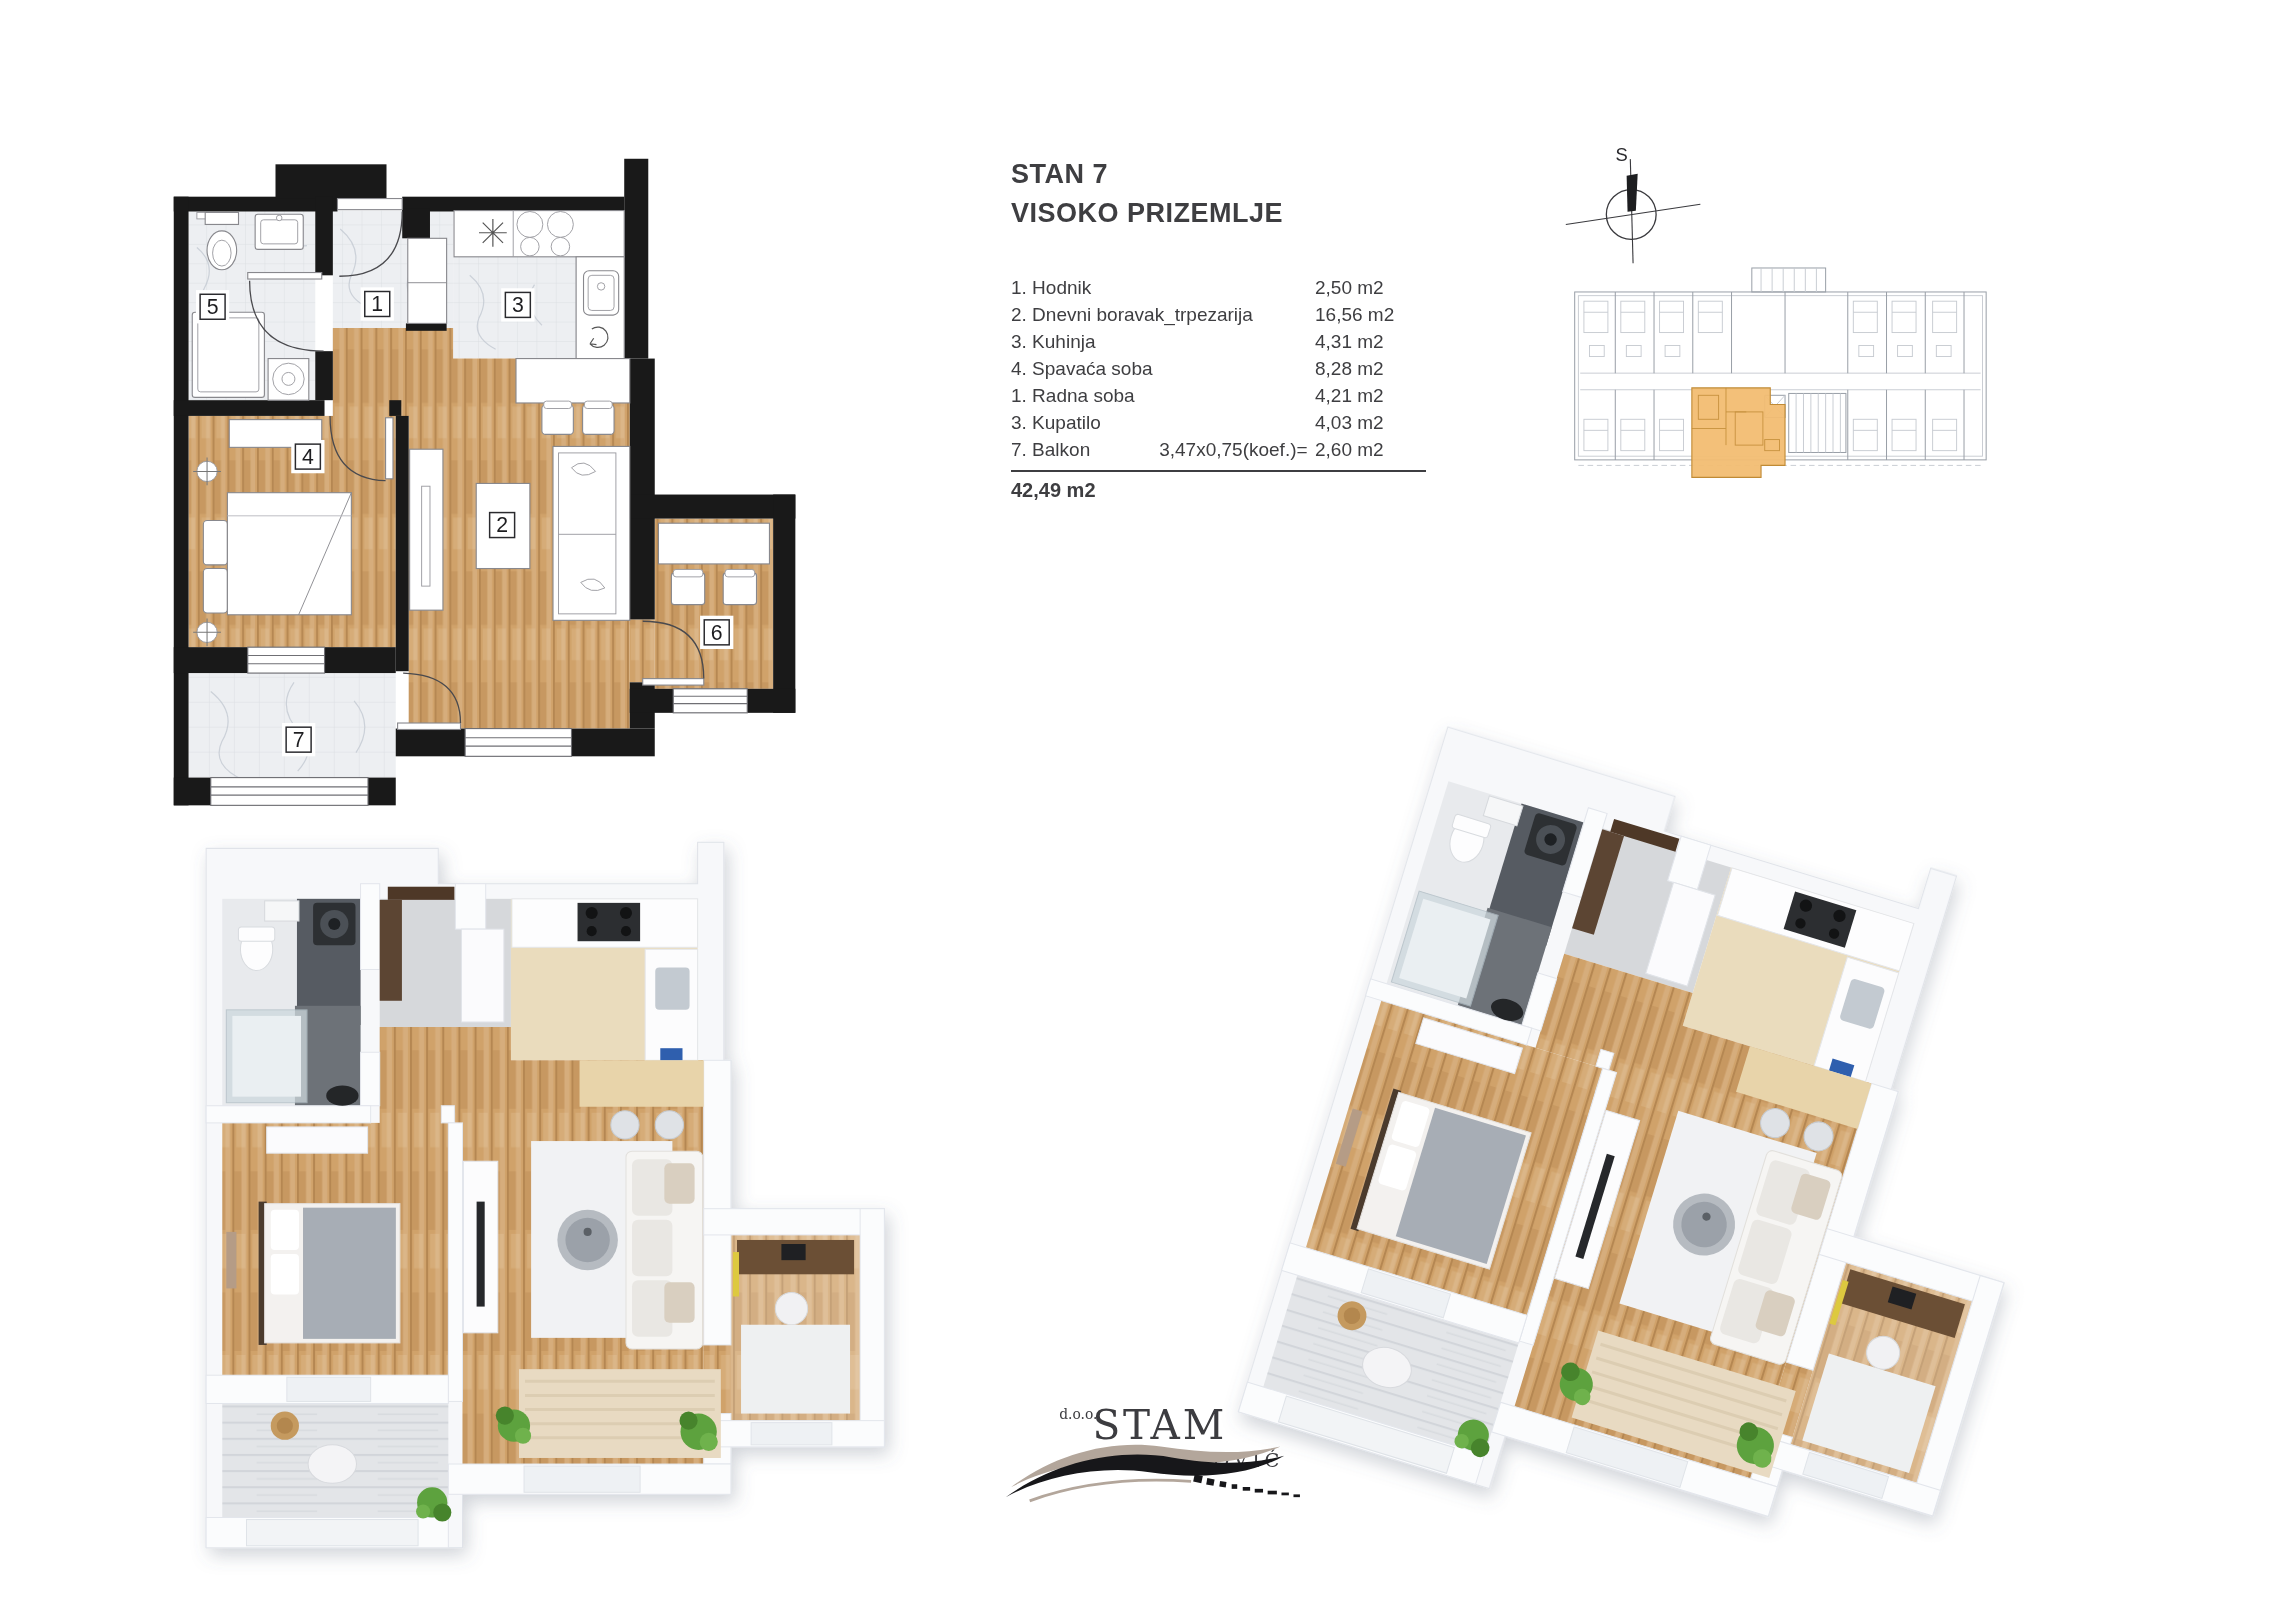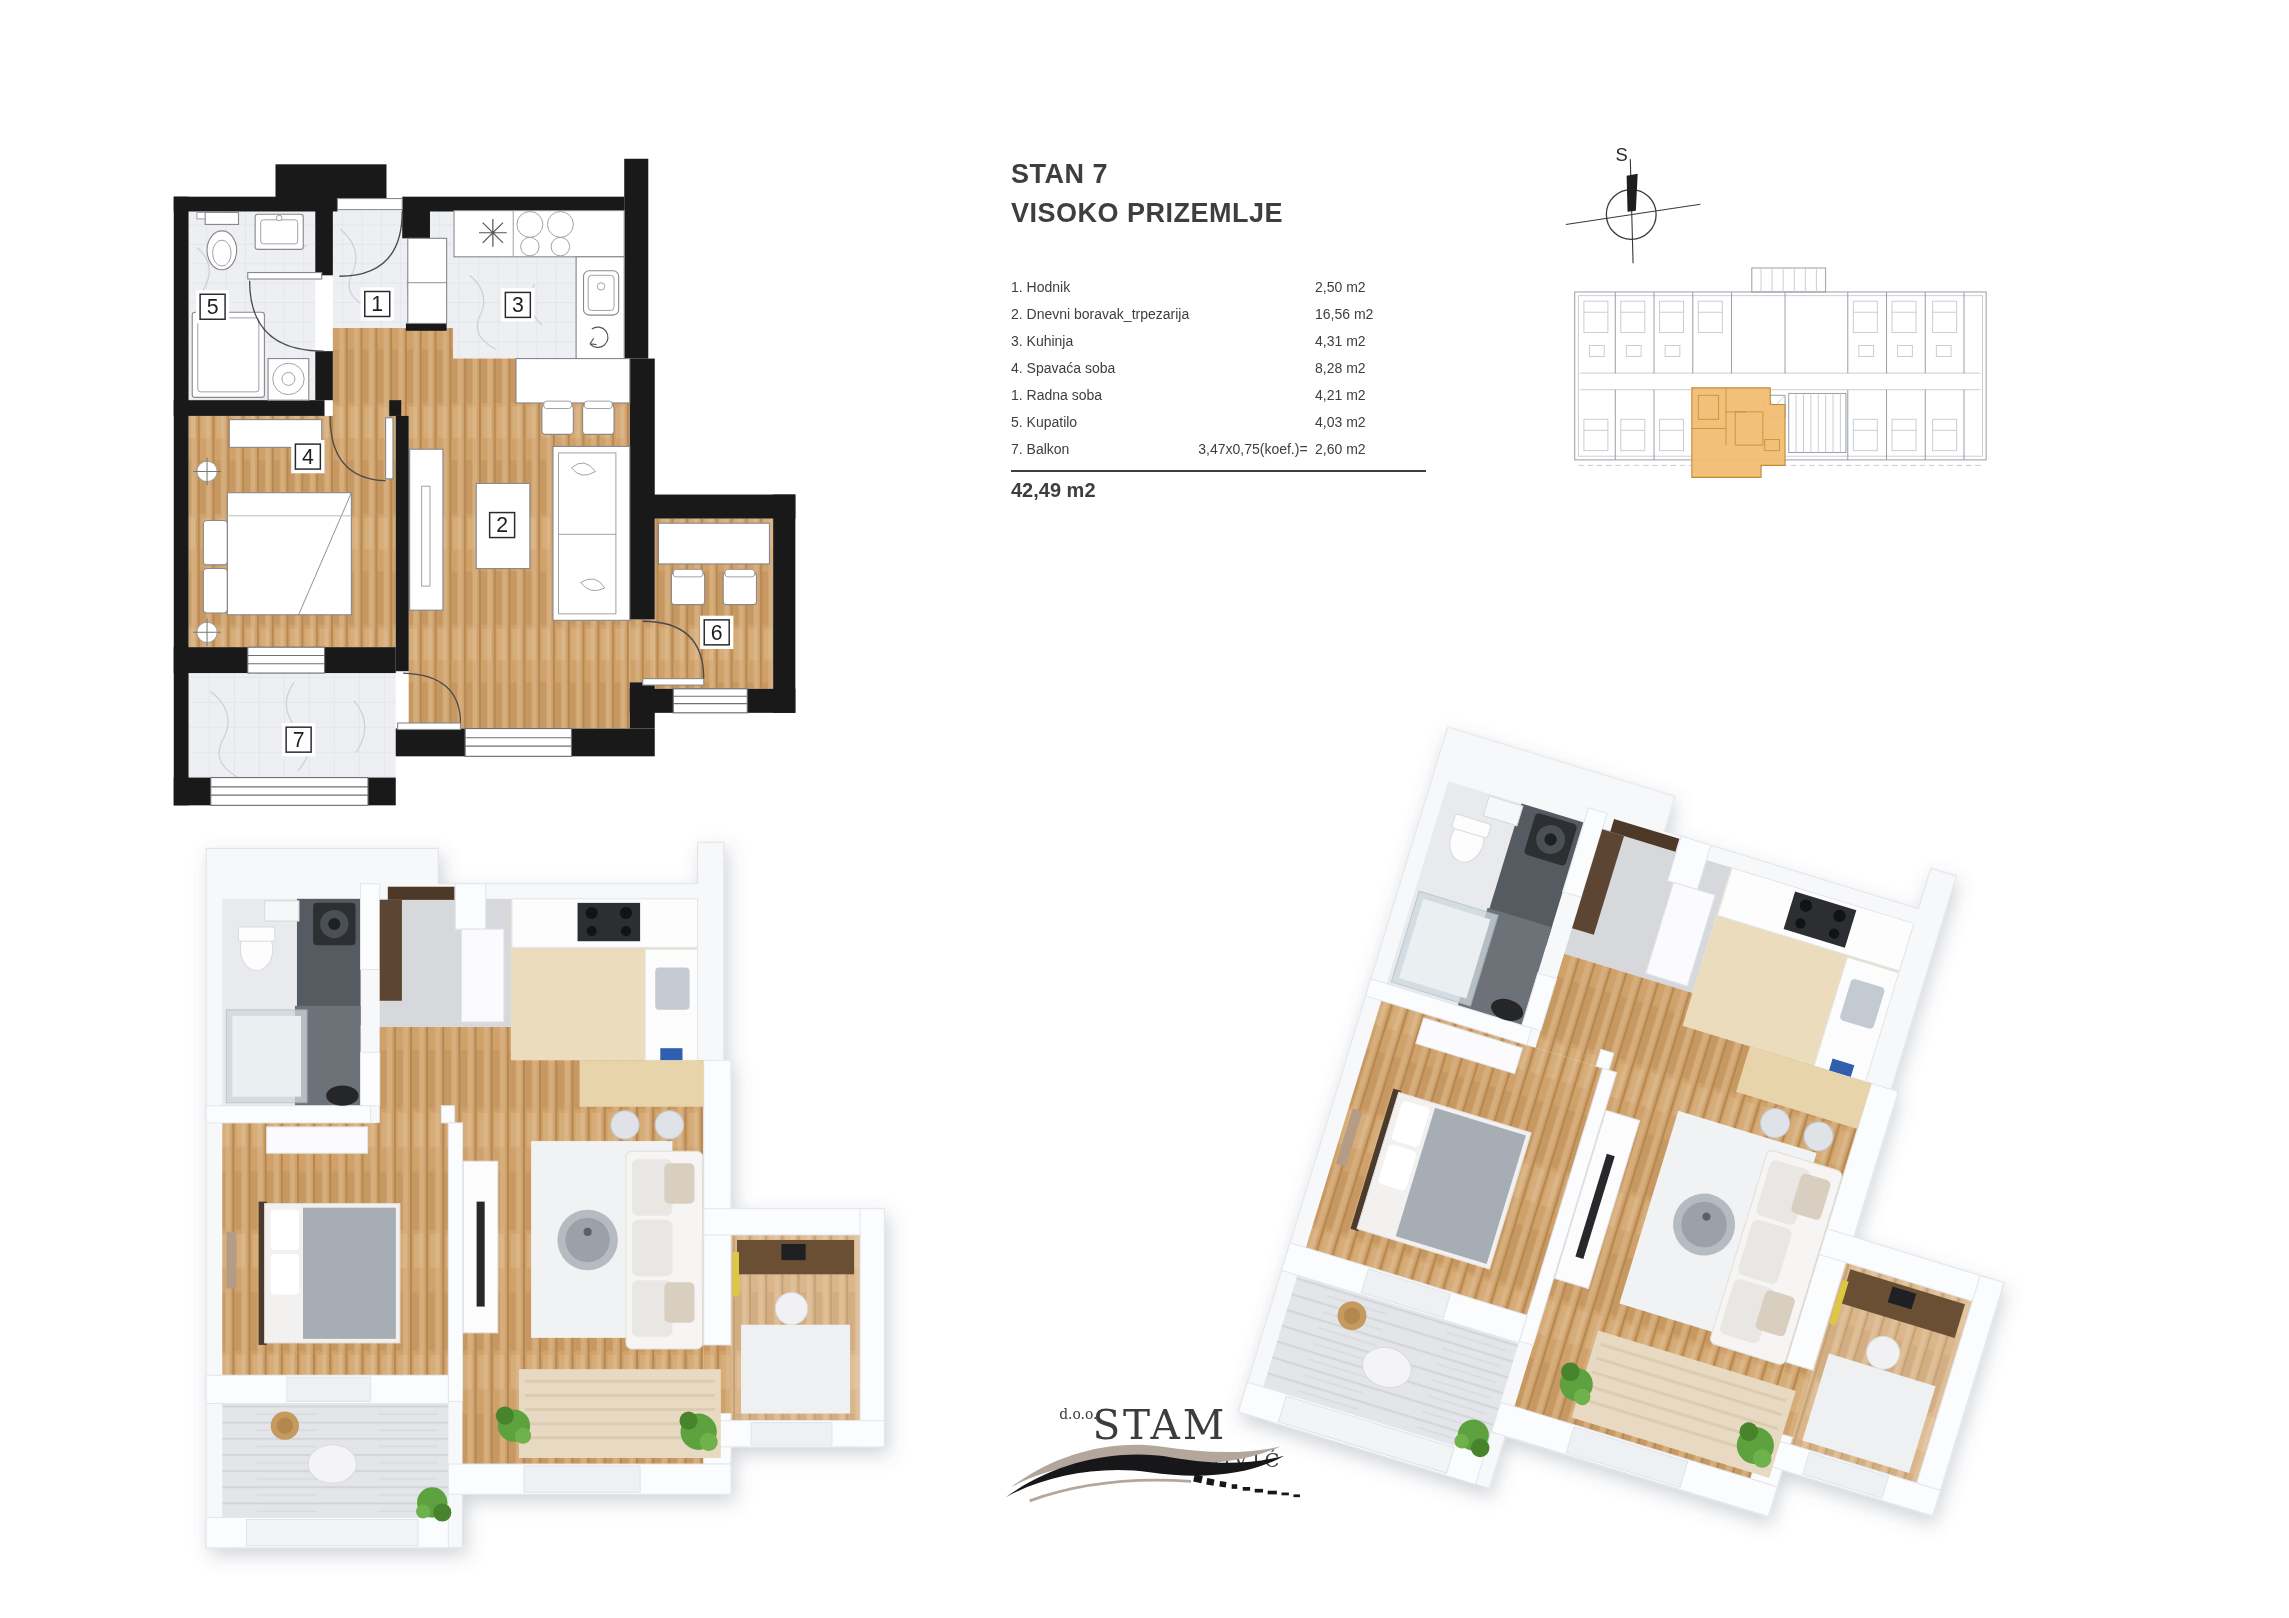--- a/index.html
+++ b/index.html
@@ -3,21 +3,21 @@
 <meta charset="utf-8">
 <style>
   html,body{margin:0;padding:0;background:#ffffff;}
   body{font-family:"Liberation Sans", sans-serif;}
   #page{position:relative;width:2290px;height:1619px;background:#fff;overflow:hidden;}
 
   
   .info{position:absolute;left:967px;top:155px;width:415px;color:var(--text);margin-left:44px;}
   .info h1{margin:0;font-size:27px;line-height:39px;font-weight:bold;letter-spacing:0.5px;color:var(--text);}
   .room-list{margin-top:41px;}
-  .room-row{display:flex;font-size:14px;line-height:27px;color:var(--text);}
+  .room-row{display:flex;font-size:19px;line-height:27px;color:var(--text);}
   .room-label{white-space:pre;}
   .room-dim{margin-left:auto;padding-right:7.4px;}
   .room-area{width:111px;}
   .divider{border-top:2.3px solid var(--text);margin-top:6.5px;}
   .total-row{margin-top:7.4px;font-size:20px;font-weight:bold;}
 
   
   svg{position:absolute;overflow:visible;}
   svg text{font-family:"Liberation Sans", sans-serif;}
   .w{fill:var(--wall);}
@@ -388,21 +388,21 @@
         <span class="room-label">4. Spavaća soba</span>
         <span class="room-dim"></span>
         <span class="room-area">8,28 m2</span>
       </div>
       <div class="room-row">
         <span class="room-label">1. Radna soba</span>
         <span class="room-dim"></span>
         <span class="room-area">4,21 m2</span>
       </div>
       <div class="room-row">
-        <span class="room-label">5. Kupatilo</span>
+        <span class="room-label">3. Kupatilo</span>
         <span class="room-dim"></span>
         <span class="room-area">4,03 m2</span>
       </div>
       <div class="room-row">
         <span class="room-label">7. Balkon</span>
         <span class="room-dim">3,47x0,75(koef.)=</span>
         <span class="room-area">2,60 m2</span>
       </div>
     </div>
     <div class="divider"></div>

